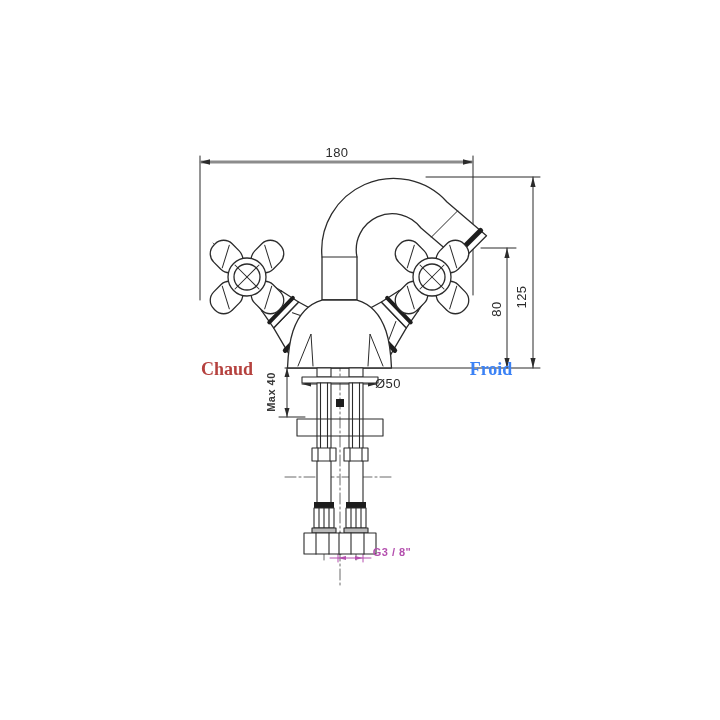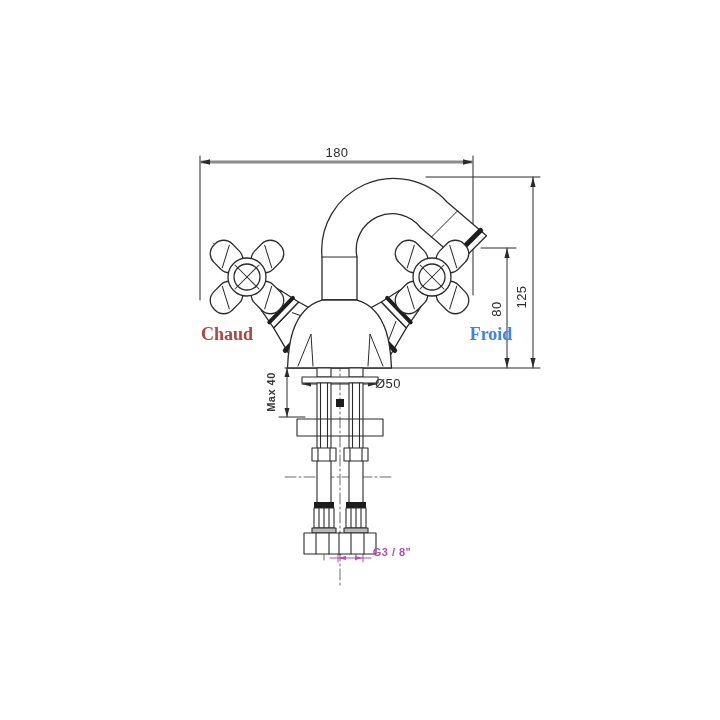--- a/index.html
+++ b/index.html
@@ -5,21 +5,21 @@
   html,body{margin:0;padding:0;background:#fff;}
   .canvas{position:relative;width:720px;height:648px;background:#fff;overflow:hidden;
           font-family:"Liberation Sans",sans-serif;}
   .canvas svg{position:absolute;left:0;top:0;}
   .dim{position:absolute;transform:translate(-50%,-50%);font-size:13px;color:#2b2b2b;
        white-space:nowrap;letter-spacing:.5px;}
   .dim.v{transform:translate(-50%,-50%) rotate(-90deg);}
   .dim.small{font-size:11px;font-weight:bold;color:#3a3a3a;}
   .dim.thread{font-size:11px;color:#b44fae;font-weight:bold;letter-spacing:.5px;}
   .temp{position:absolute;transform:translate(-50%,-50%);
-        font-family:"Liberation Serif",serif;font-weight:bold;font-size:18px;}
+        font-family:"Liberation Serif",serif;font-weight:bold;font-size:18px;margin-top:35px;}
   .temp.hot{color:#b5413e;}
   .temp.cold{color:#3b82f6;}
 </style>
 </head>
 <body>
 
 <div class="canvas">
 
 <svg width="720" height="720" viewBox="0 0 720 720">
   <g fill="none" stroke="#2b2b2b" stroke-width="1.3" stroke-linecap="round" stroke-linejoin="round">

